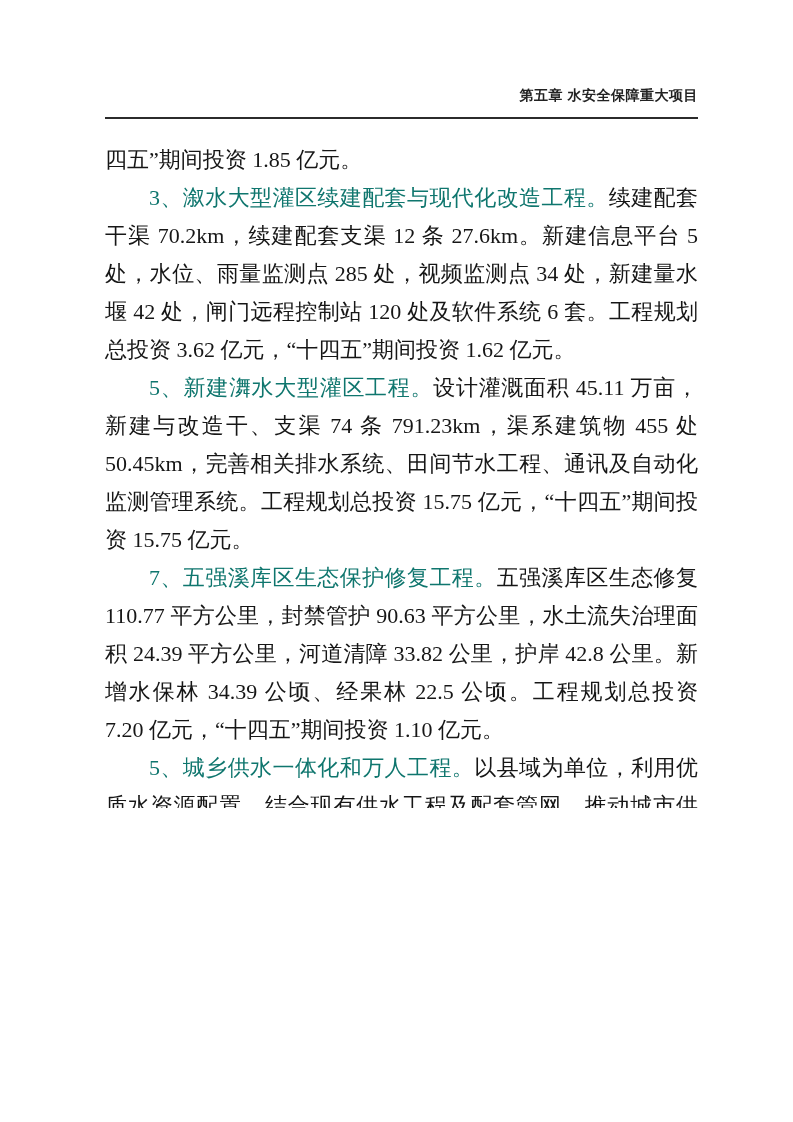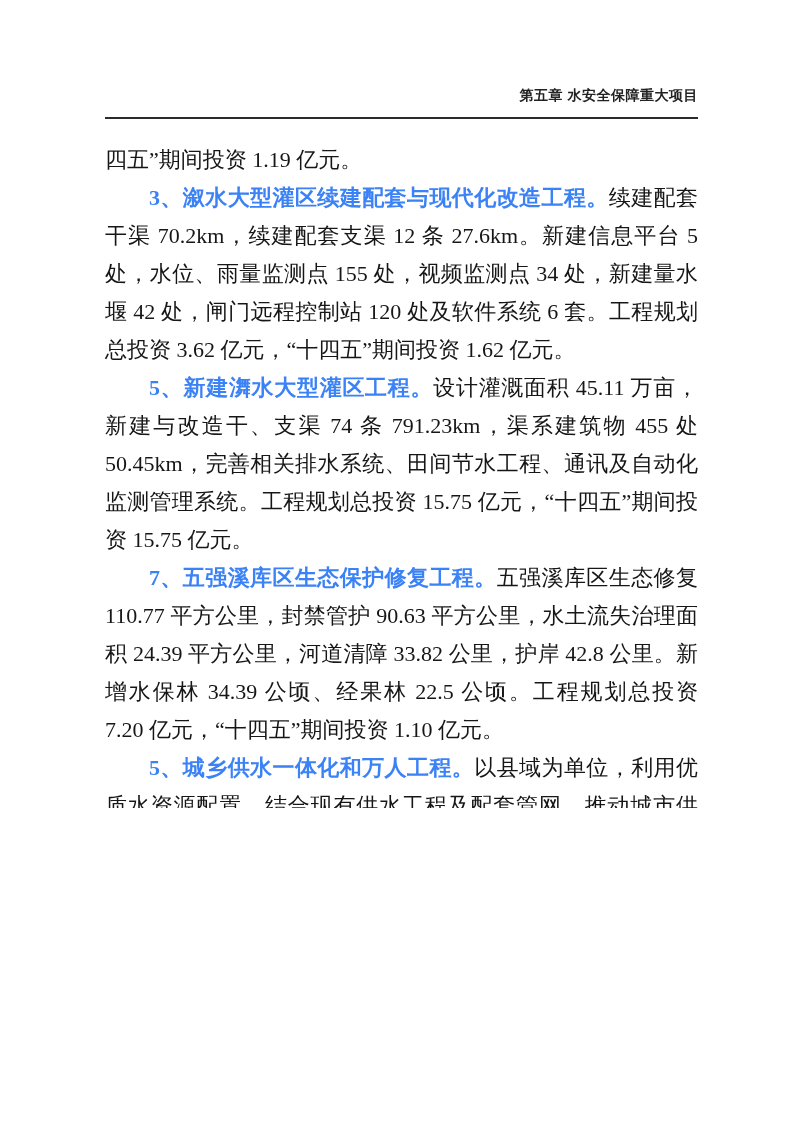--- a/index.html
+++ b/index.html
@@ -40,21 +40,21 @@
     top: 141px;
     font-size: 22px;
     line-height: 38px;
     text-align: justify;
     text-justify: inter-character;
     color: #161616;
   }
   .para { margin: 0; padding: 0; }
   .para.indent { text-indent: 2em; }
   .run { font-weight: normal; }
-  .run.bold { font-weight: bold; color: #3b82f6; }
+  .run.bold { font-weight: normal; color: #0f766e; }
   .page-footer {
     position: absolute;
     left: 0;
     right: 0;
     top: 1012px;
     text-align: center;
     font-size: 15px;
     color: #222222;
     font-family: "Liberation Serif", serif;
     margin-left: 40px;
@@ -62,22 +62,22 @@
 </style>
 </head>
 <body>
 
 <div class="page">
   <div class="page-header">
     <span>第五章 水安全保障重大项目</span>
   </div>
   <div class="header-rule"></div>
   <div class="doc-body" id="doc-body">
-      <p class="para"><span class="run">四五”期间投资 1.19 亿元。</span></p>
-      <p class="para indent"><span class="run bold">3、溆水大型灌区续建配套与现代化改造工程。</span><span class="run">续建配套干渠 70.2km，续建配套支渠 12 条 27.6km。新建信息平台 5 处，水位、雨量监测点 155 处，视频监测点 34 处，新建量水堰 42 处，闸门远程控制站 120 处及软件系统 6 套。工程规划总投资 3.62 亿元，“十四五”期间投资 1.62 亿元。</span></p>
+      <p class="para"><span class="run">四五”期间投资 1.85 亿元。</span></p>
+      <p class="para indent"><span class="run bold">3、溆水大型灌区续建配套与现代化改造工程。</span><span class="run">续建配套干渠 70.2km，续建配套支渠 12 条 27.6km。新建信息平台 5 处，水位、雨量监测点 285 处，视频监测点 34 处，新建量水堰 42 处，闸门远程控制站 120 处及软件系统 6 套。工程规划总投资 3.62 亿元，“十四五”期间投资 1.62 亿元。</span></p>
       <p class="para indent"><span class="run bold">5、新建㵲水大型灌区工程。</span><span class="run">设计灌溉面积 45.11 万亩，新建与改造干、支渠 74 条 791.23km，渠系建筑物 455 处 50.45km，完善相关排水系统、田间节水工程、通讯及自动化监测管理系统。工程规划总投资 15.75 亿元，“十四五”期间投资 15.75 亿元。</span></p>
       <p class="para indent"><span class="run bold">7、五强溪库区生态保护修复工程。</span><span class="run">五强溪库区生态修复 110.77 平方公里，封禁管护 90.63 平方公里，水土流失治理面积 24.39 平方公里，河道清障 33.82 公里，护岸 42.8 公里。新增水保林 34.39 公顷、经果林 22.5 公顷。工程规划总投资 7.20 亿元，“十四五”期间投资 1.10 亿元。</span></p>
       <p class="para indent"><span class="run bold">5、城乡供水一体化和万人工程。</span><span class="run">以县域为单位，利用优质水资源配置、结合现有供水工程及配套管网，推动城市供水管网向农村拓展，扩大城市供水工程覆盖范围，形成大水源、大管网</span></p>
     </div>
   <div class="page-footer">
     <span>48</span>
   </div>
 </div>
 
 </body></html>

